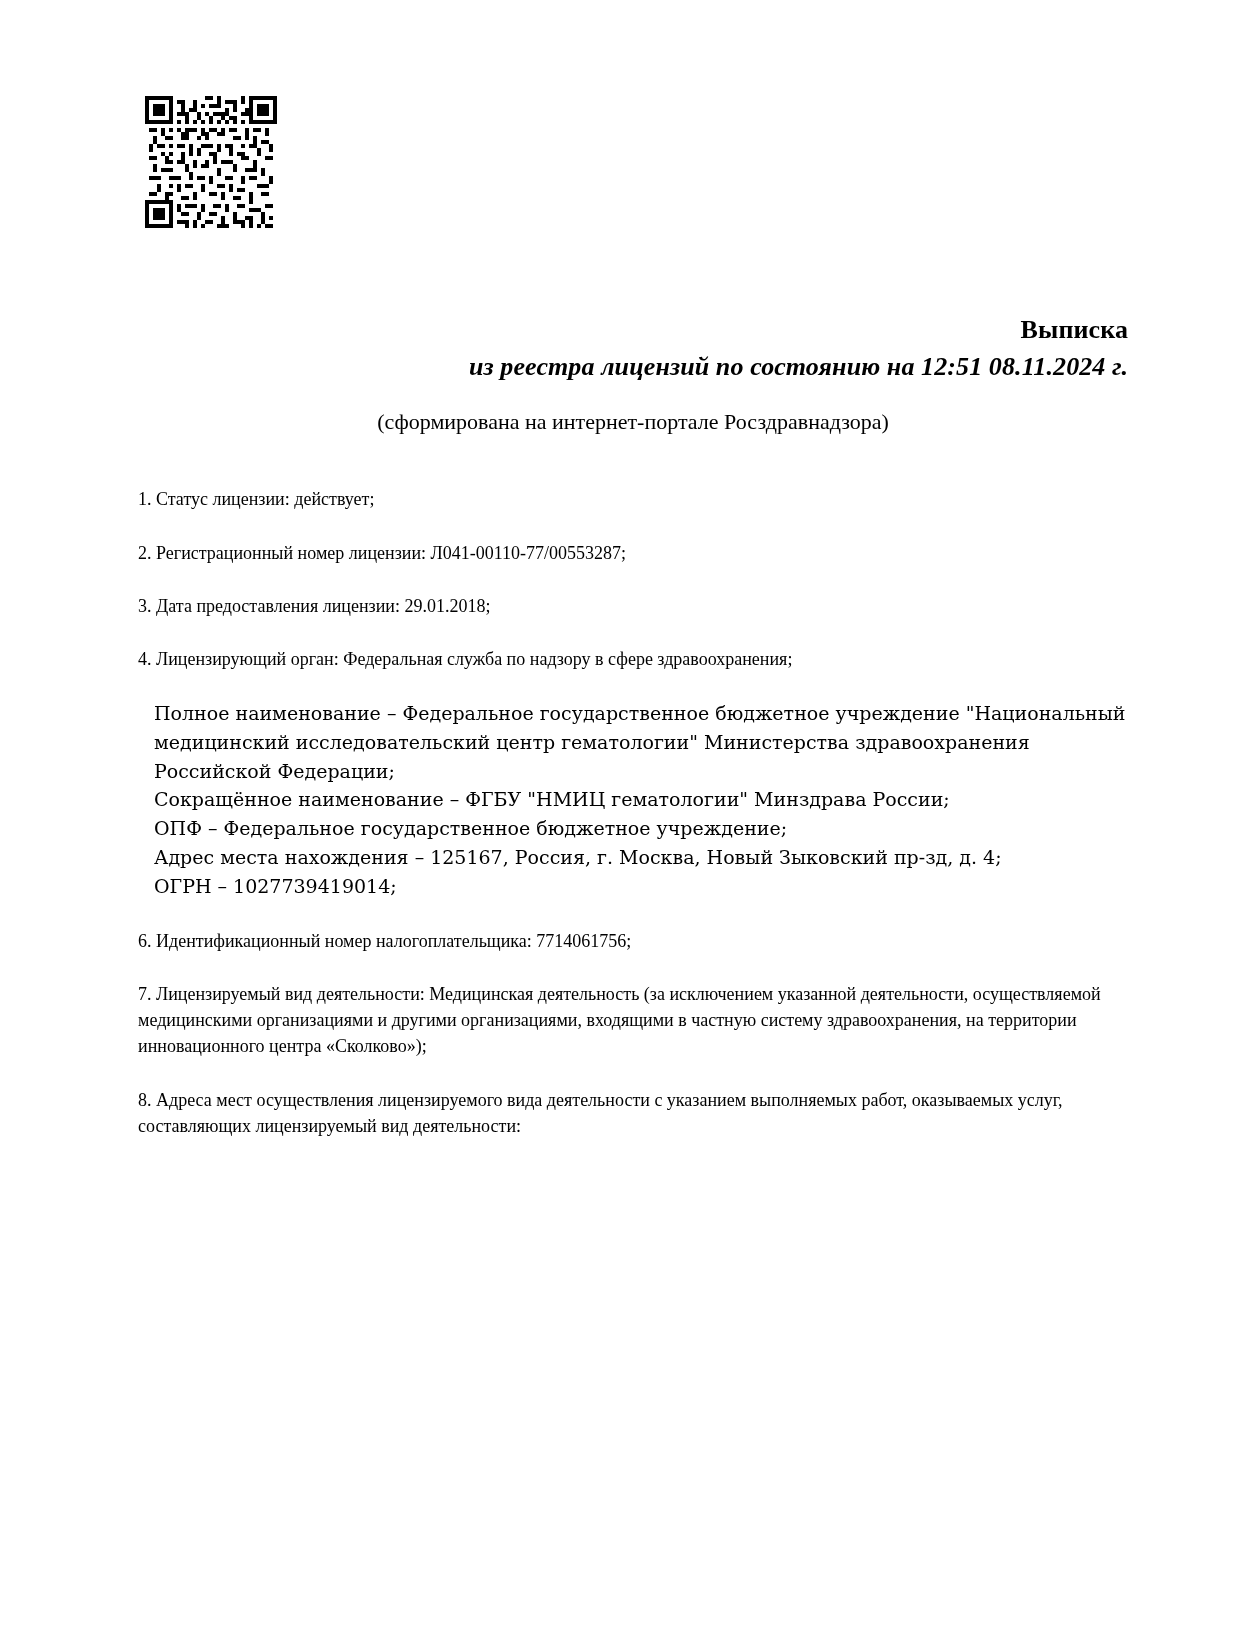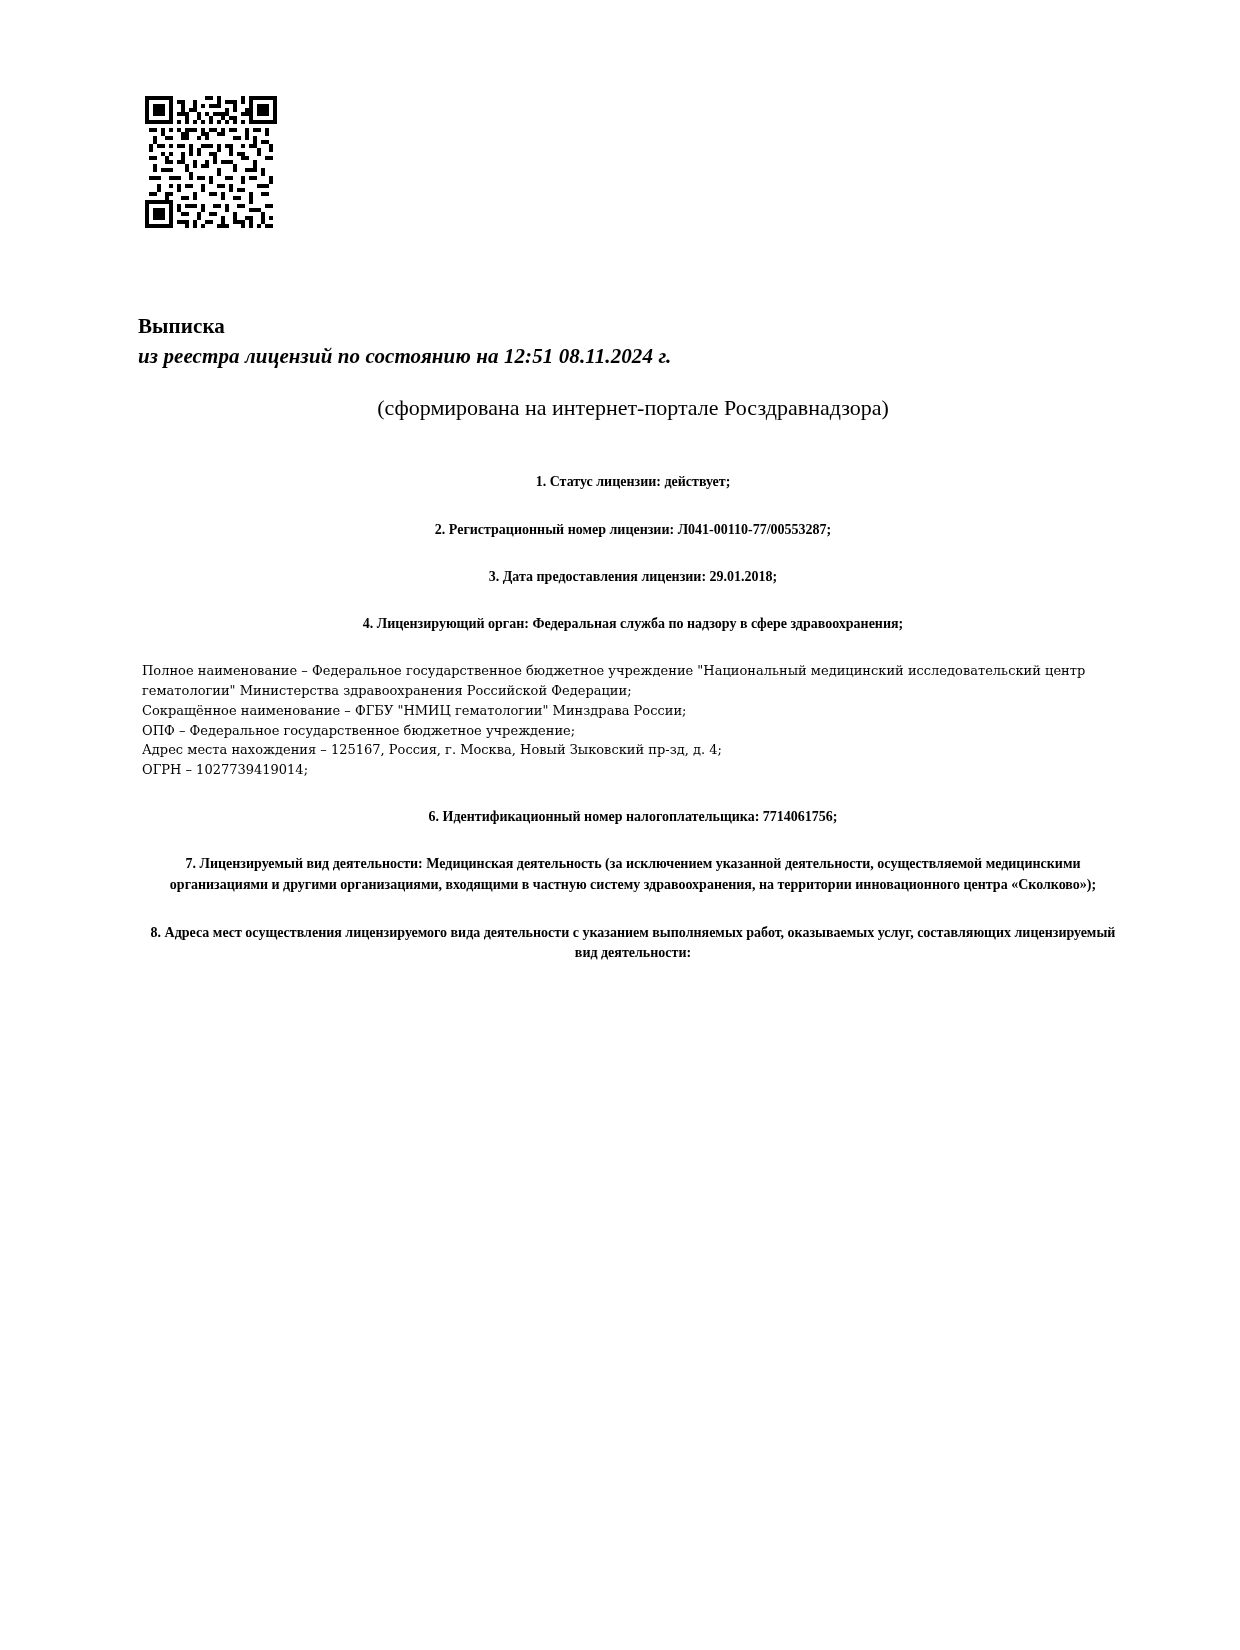--- a/index.html
+++ b/index.html
@@ -35,55 +35,54 @@
 
   
   .content {
     position: absolute;
     left: 138px;
     top: 300px;
     width: 990px;
   }
 
   .doc-title {
-    text-align: left;
+    text-align: right;
     font-weight: bold;
-    font-size: 21px;
+    font-size: 26px;
     line-height: 1.42;
     letter-spacing: 0.1px;
     margin: 0;
     padding-top: 12px;
   }
   .doc-title .line2 { display: block; white-space: nowrap; font-style: italic; }
 
   .subtitle {
     text-align: center;
     font-size: 22px;
     line-height: 1.3;
     margin: 22px 0 0 0;
   }
 
   .body-block { margin-top: 50px; }
 
   p.item {
-    font-size: 14px;
+    font-size: 18px;
     line-height: 1.45;
     margin: 0 0 27px 0;
-    text-align: center;
+    text-align: left;
     hyphens: none;
-    font-weight: bold;
   }
   p.item:last-child { margin-bottom: 0; margin-top: 28px; }
 
   
   .entity-block {
     font-family: "DejaVu Serif", serif;
-    font-size: 13px;
+    font-size: 19px;
     line-height: 1.52;
-    margin: 0 0 27px 4px;
+    margin: 0 0 27px 16px;
   }
   .entity-block .ln { display: block; }
 </style>
 </head>
 <body>
 
 <div class="page">
 
   <div class="qr-wrap">
     <svg viewBox="0 0 33 33" shape-rendering="crispEdges" aria-hidden="true">

